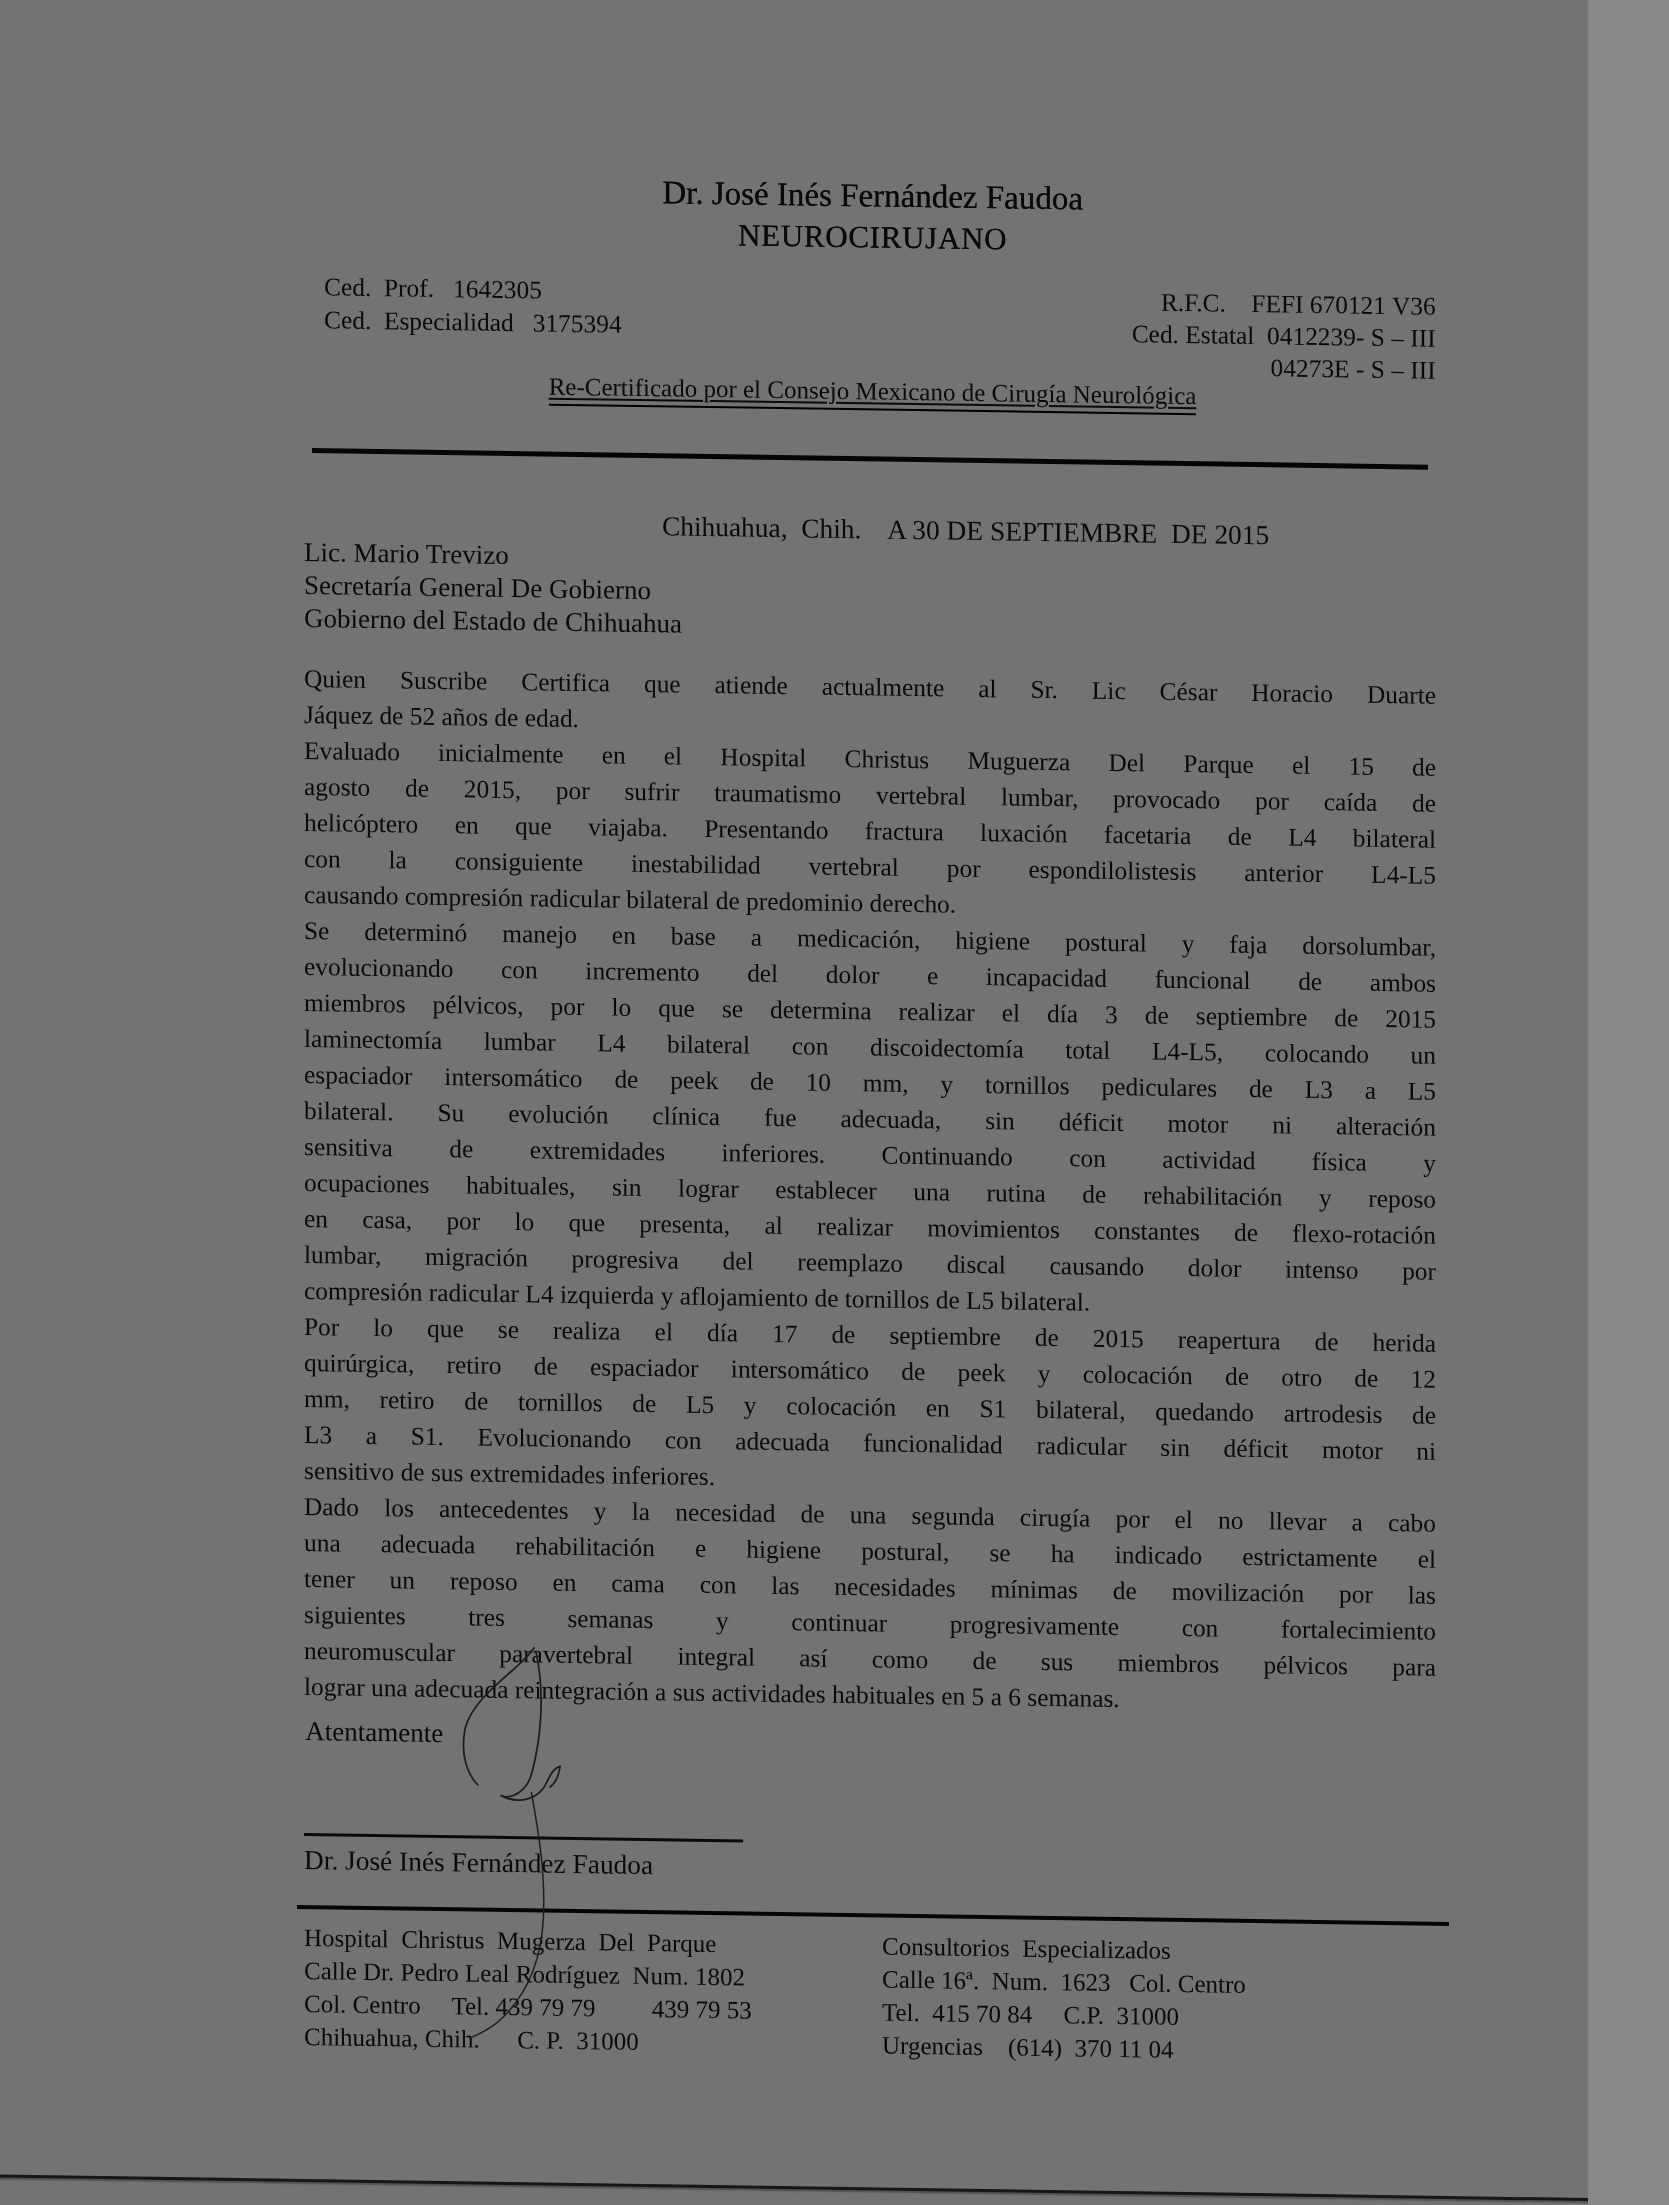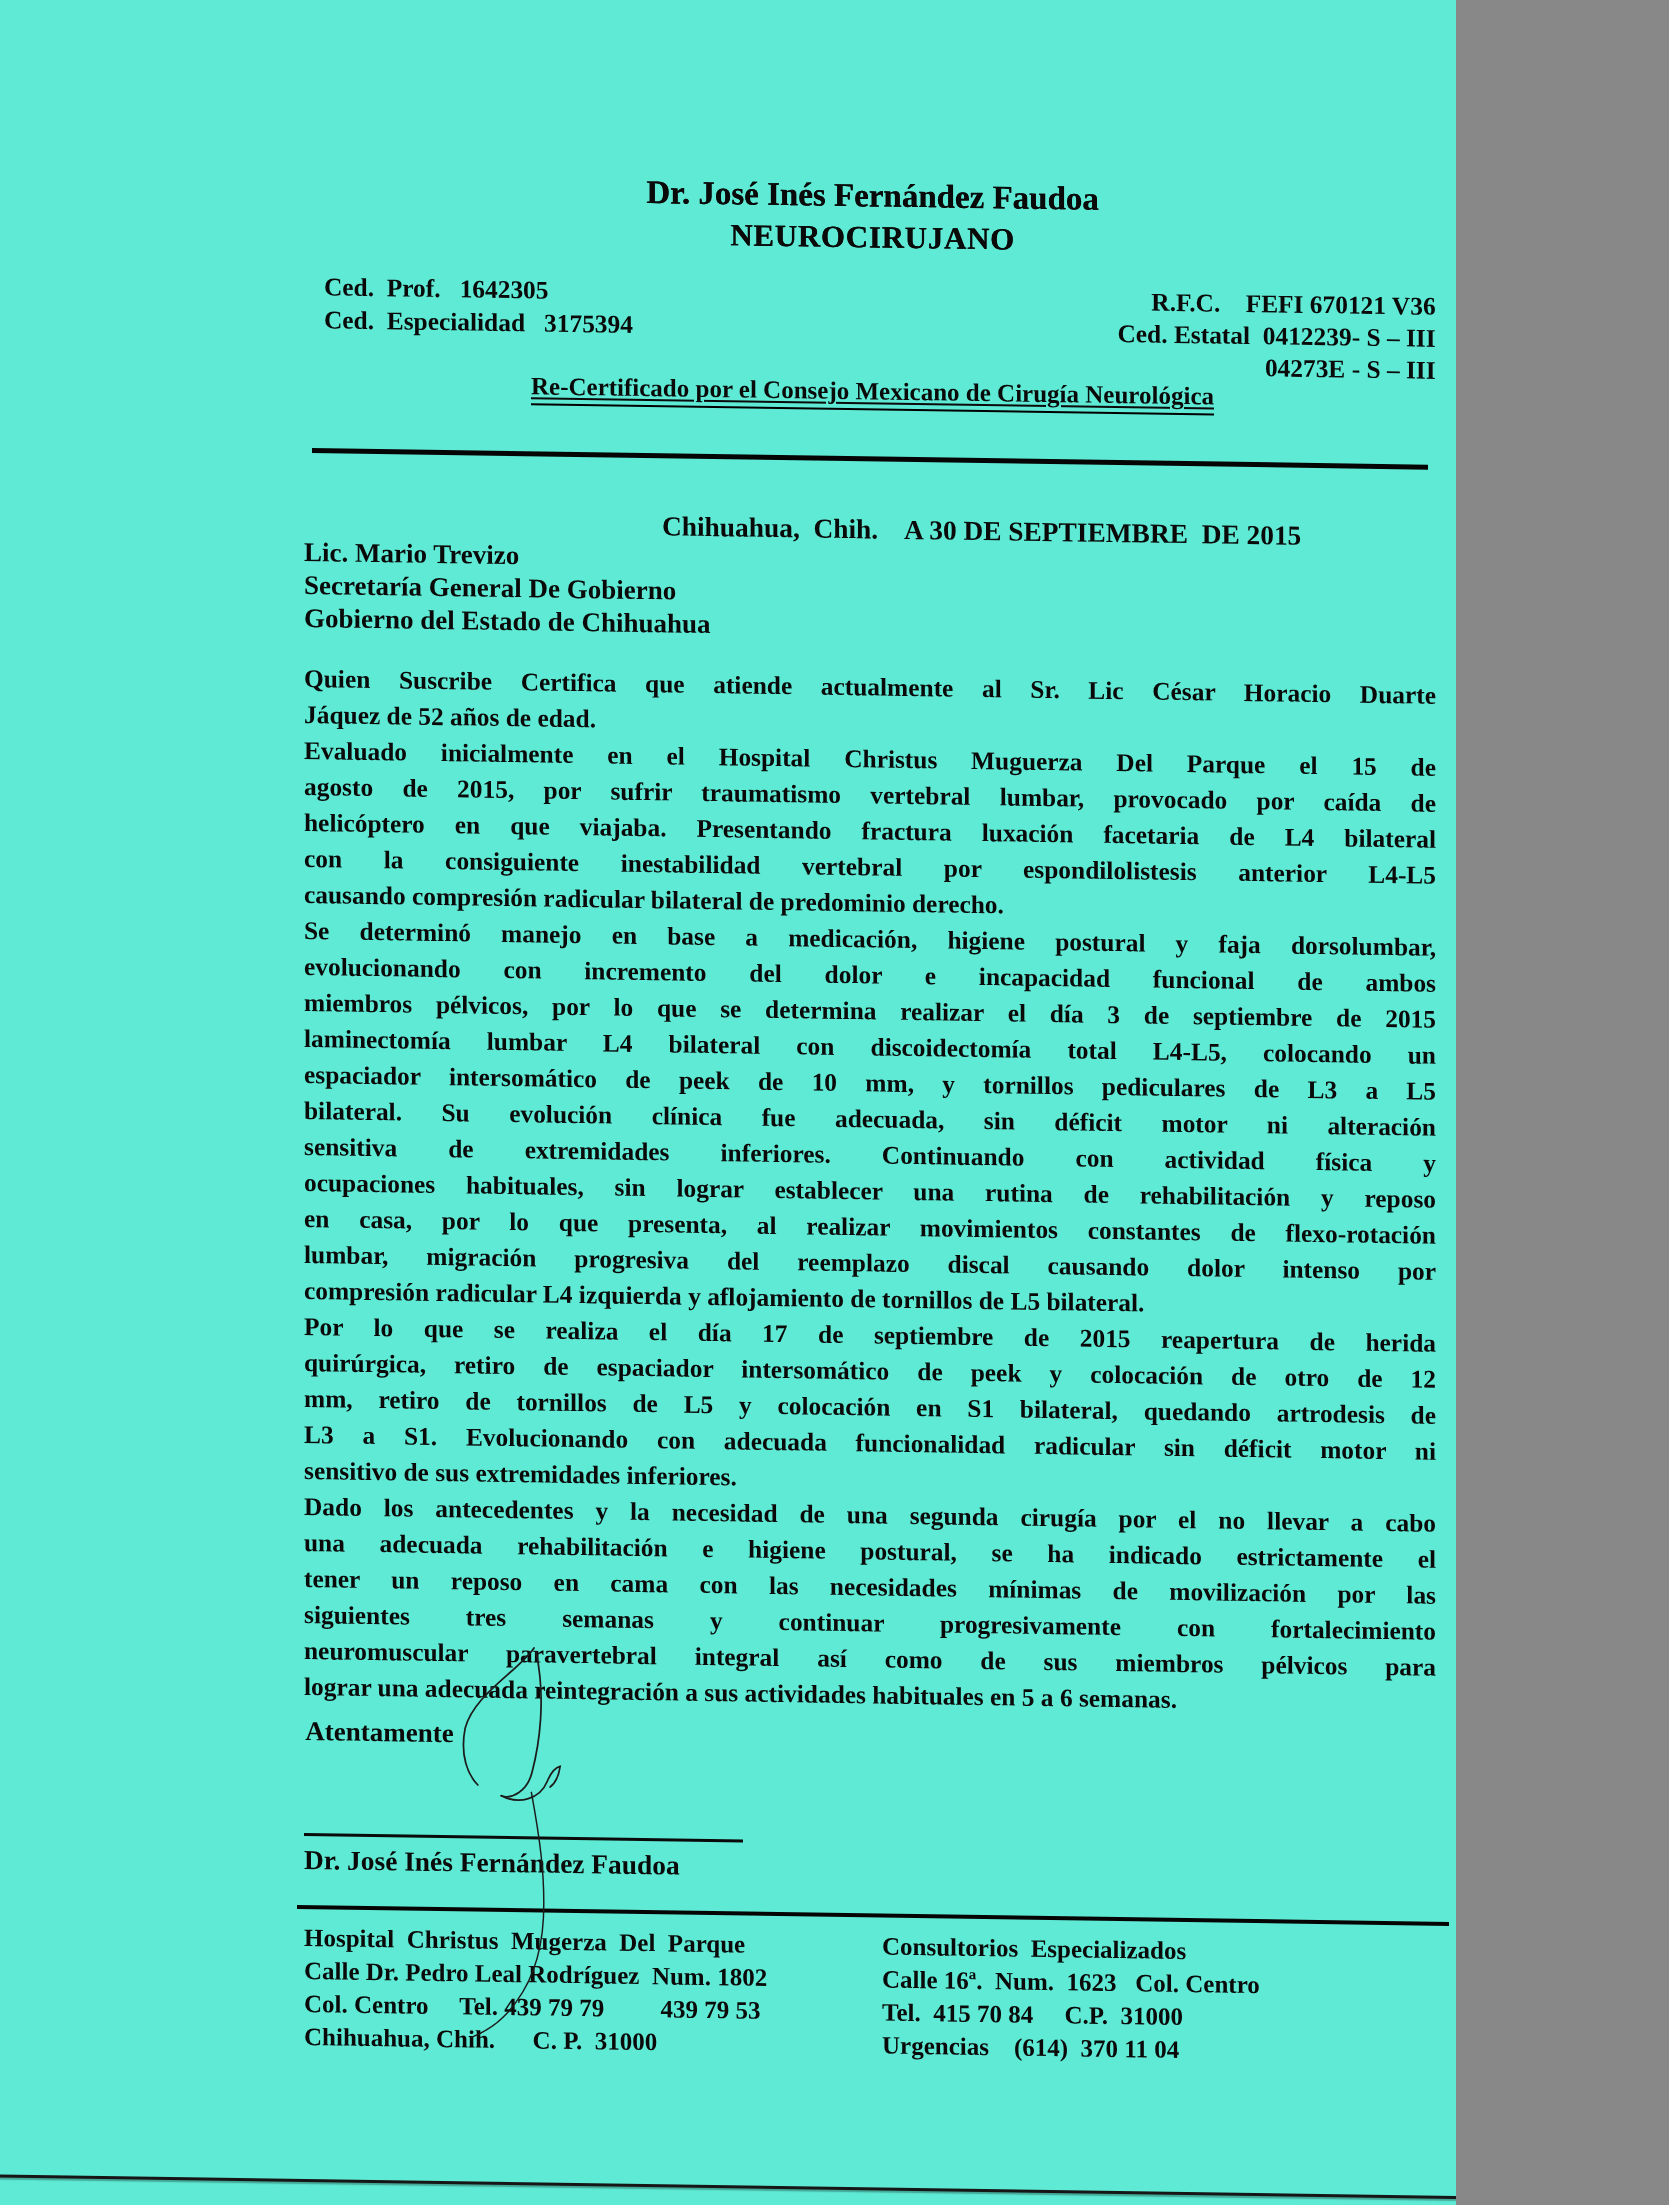--- a/index.html
+++ b/index.html
@@ -1,22 +1,22 @@
 <!DOCTYPE html>
 <html style="font-size:10.7px"><head>
 <meta charset="utf-8">
 <style>
   html,body { margin:0; padding:0; background:#888; }
   .page {
     position:relative;
-    width:1456px; height:2205px;
-    background:#5eead4;
+    width:1588px; height:2205px;
+    background:#737373;
     overflow:hidden;
     font-family:"Liberation Serif","DejaVu Serif",serif;
-    font-weight:700;
+    font-weight:400;
     color:#0a0a0a;
   }
   
   .skew { position:absolute; inset:0; transform:skewY(0.85deg); transform-origin:304px 0; }
   .content { position:absolute; left:304px; top:0; width:1137px; }
 
   .doc-name   { position:absolute; top:169px; left:0; width:100%; text-align:center;
                 font-size:33px; letter-spacing:0px; text-shadow:0.3px 0 0 currentColor; }
   .spec       { position:absolute; top:211px; left:0; width:100%; text-align:center;
                 font-size:31px; letter-spacing:0.7px; text-shadow:0.3px 0 0 currentColor; }

